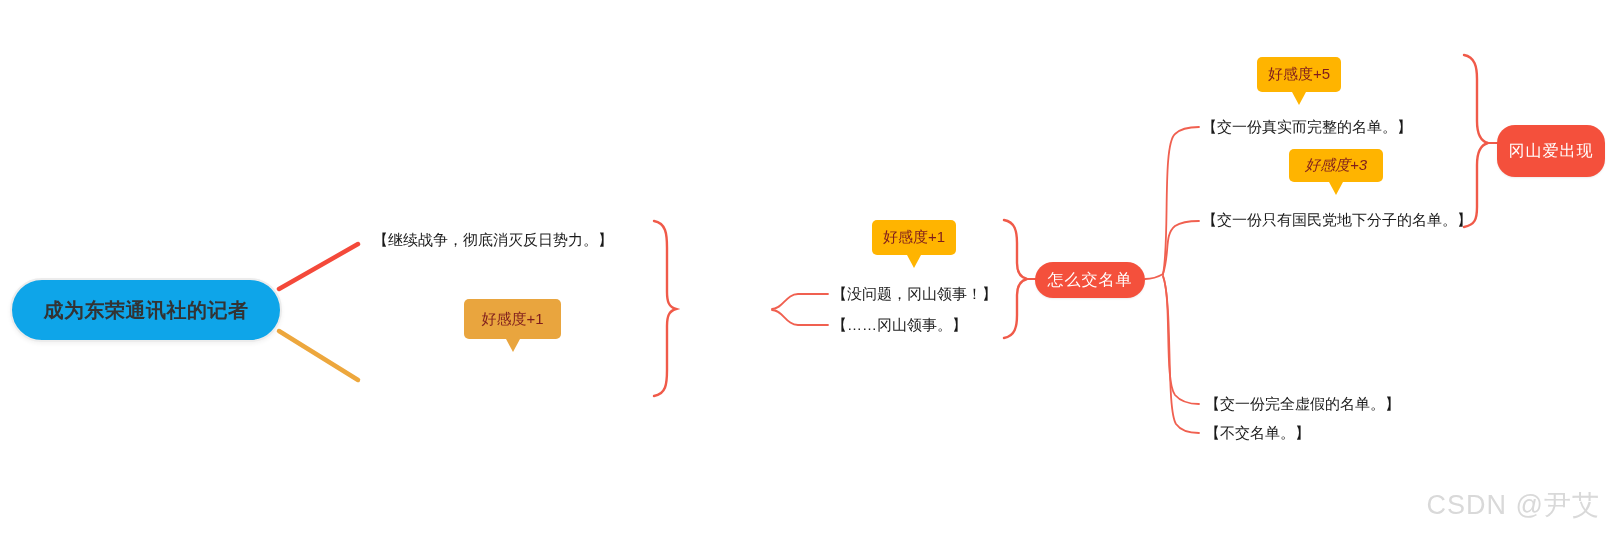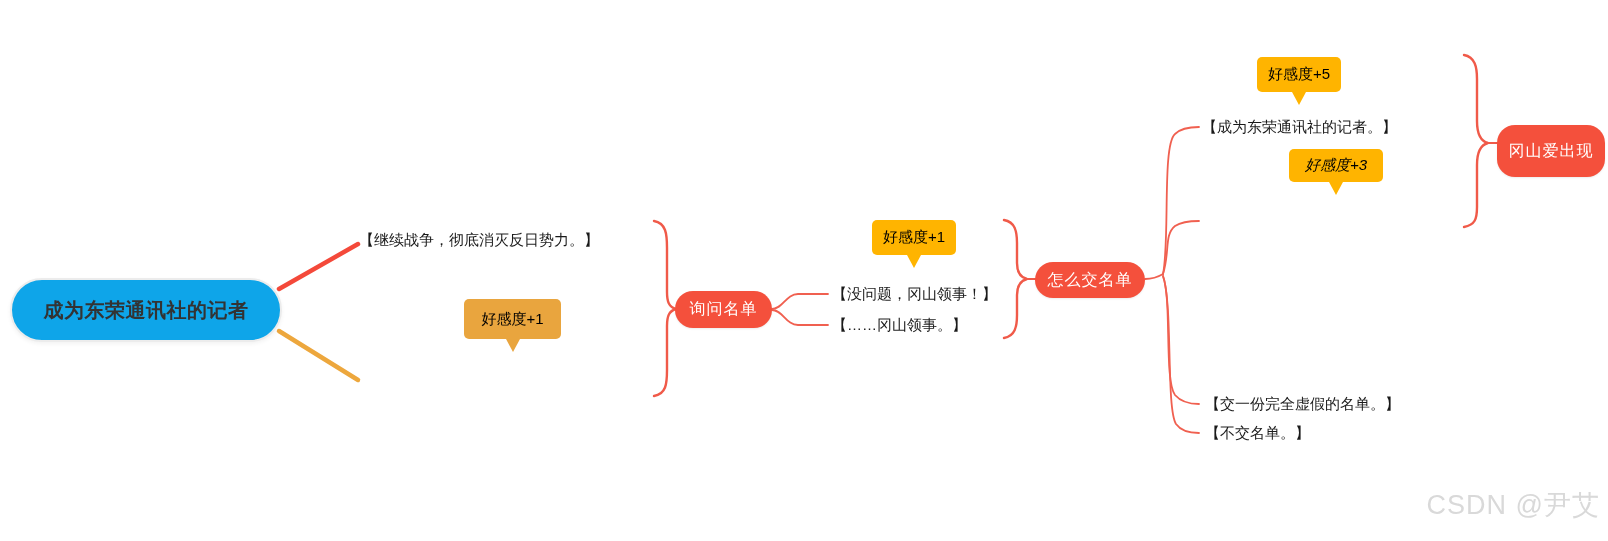--- a/index.html
+++ b/index.html
@@ -55,34 +55,34 @@
     content: "";
     position: absolute;
     top: 100%;
     left: 50%;
     transform: translateX(-50%);
     width: 0; height: 0;
     border-left: 7px solid transparent;
     border-right: 7px solid transparent;
     border-top: 13px solid currentColor;
   }
-  .badge span { color: #000000; text-align: right; }
+  .badge span { color: #7f1d1d; text-align: right; }
   .badge-1 { left: 464px;  top: 299px; width: 97px; height: 40px; }
   .badge-2 { left: 872px;  top: 220px; width: 84px; height: 35px; }
   .badge-3 { left: 1257px; top: 57px;  width: 84px; height: 35px; }
   .badge-4 { left: 1289px; top: 149px; width: 94px; height: 33px; }
   .option {
     position: absolute;
     font-size: 15px;
     color: #1a1a1a;
     white-space: nowrap;
     transform: translateY(-50%);
     z-index: 2;
   }
-  .opt-1 { left: 359px;  top: 240px; }
+  .opt-1 { left: 373px;  top: 240px; }
   .opt-2 { left: 375px;  top: 371px; }
   .opt-3 { left: 832px;  top: 294px; }
   .opt-4 { left: 832px;  top: 325px; }
   .opt-5 { left: 1202px; top: 127px; }
   .opt-6 { left: 1202px; top: 220px; }
   .opt-7 { left: 1205px; top: 404px; font-family: Liberation Mono, monospace; }
   .opt-8 { left: 1205px; top: 433px; }
   .watermark {
     position: absolute;
     right: 8px; top: 487px;
@@ -118,23 +118,20 @@
     <path d="M 1163 276 C 1173 305 1166 408 1176 424 C 1181 431 1190 433 1199 433" fill="none" stroke="#f06050" stroke-width="1.8" stroke-linecap="round"></path>
 
     <path d="M 1464 55 C 1475 57 1477 67 1477 79 L 1477 121 C 1477 132 1480 141 1488 143 C 1480 145 1477 154 1477 165 L 1477 207 C 1477 219 1475 225 1464 227" fill="none" stroke="#f05a49" stroke-width="2.4" stroke-linecap="round"></path>
     <path d="M 1488 143 L 1498 143" stroke="#f05a49" stroke-width="1.8" stroke-linecap="round"></path>
   </svg>
 
   <div class="root-node">
     <span>成为东荣通讯社的记者</span>
   </div>
 
-  <div class="pill pill-ask">
-    <span>询问名单</span>
-  </div>
   <div class="pill pill-how">
     <span>怎么交名单</span>
   </div>
   <div class="pill pill-appear">
     <span>冈山爱出现</span>
   </div>
 
   <div class="badge badge-1" style="background: rgb(233, 165, 62); color: rgb(233, 165, 62);">
     <span>好感度+1</span>
   </div>
@@ -144,19 +141,20 @@
   <div class="badge badge-3" style="background: rgb(255, 180, 0); color: rgb(255, 180, 0);">
     <span>好感度+5</span>
   </div>
   <div class="badge badge-4" style="background: rgb(255, 180, 0); color: rgb(255, 180, 0); font-style: italic;">
     <span>好感度+3</span>
   </div>
 
   <div class="option opt-1">【继续战争，彻底消灭反日势力。】</div>
   <div class="option opt-3">【没问题，冈山领事！】</div>
   <div class="option opt-4">【……冈山领事。】</div>
-  <div class="option opt-5">【成为东荣通讯社的记者。】</div>
+  <div class="option opt-5">【交一份真实而完整的名单。】</div>
+  <div class="option opt-6">【交一份只有国民党地下分子的名单。】</div>
   <div class="option opt-7">【交一份完全虚假的名单。】</div>
   <div class="option opt-8">【不交名单。】</div>
 
   <div class="watermark">CSDN @尹艾</div>
 
 </div>
 
 </body></html>

